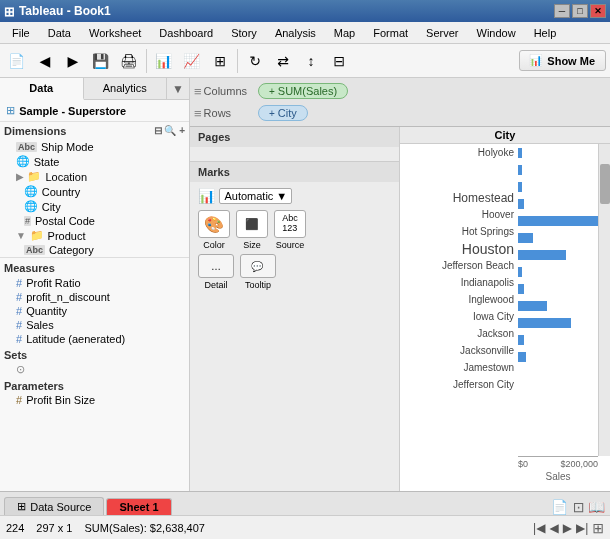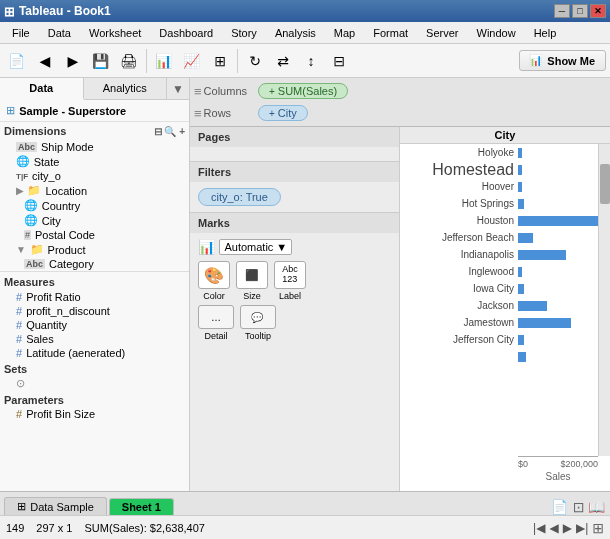--- a/index.html
+++ b/index.html
@@ -107,21 +107,21 @@
       padding: 4px 6px;
       font-size: 11px;
       display: flex;
       align-items: center;
       gap: 4px;
       border-bottom: 1px solid #e0e0e0;
     }
 
     .section-header {
       display: flex;
-      align-items: flex-end;
+      align-items: flex-start;
       justify-content: space-between;
       padding: 3px 4px;
       font-weight: bold;
       font-size: 11px;
       color: #333;
     }
     .section-header-icons { display: flex; gap: 2px; color: #666; font-size: 10px; }
 
     .dim-item {
       display: flex;
@@ -340,21 +340,21 @@
       font-size: 11px;
       border: 1px solid #bbb;
       border-bottom: none;
       border-radius: 3px 3px 0 0;
       cursor: pointer;
       background: #d8d8d8;
       display: flex;
       align-items: center;
       gap: 4px;
     }
-    .bottom-tab.active { background: #22c55e; font-weight: bold; }
+    .bottom-tab.active { background: #ef4444; font-weight: bold; }
     .bottom-tab-icons { display: flex; gap: 4px; margin-left: auto; align-items: center; }
     .bottom-tab-icon { font-size: 14px; cursor: pointer; color: #666; }
 
     
     .status-bar {
       height: 24px;
       background: #f0f0f0;
       border-top: 1px solid #ccc;
       display: flex;
       align-items: center;
@@ -440,24 +440,20 @@
       </div>
     </div>
 
     <div class="dim-item indent-1">
       <span class="icon-abc">Abc</span>
       <span>Ship Mode</span>
     </div>
     <div class="dim-item indent-1">
       <span class="icon-globe">🌐</span>
       <span>State</span>
-    </div>
-    <div class="dim-item indent-1">
-      <span class="icon-tf">T|F</span>
-      <span>city_o</span>
     </div>
 
     <div class="dim-item indent-1">
       <span class="icon-expand">▶</span>
       <span class="icon-folder">📁</span>
       <span>Location</span>
     </div>
     <div class="dim-item indent-2">
       <span class="icon-globe">🌐</span>
       <span>Country</span>
@@ -546,28 +542,20 @@
 
       <div class="workspace-left">
 
         <div class="ws-section">
           <div class="ws-section-header">
             <span>Pages</span>
           </div>
           <div class="ws-section-body" style="min-height:14px;"></div>
         </div>
 
-        <div class="ws-section">
-          <div class="ws-section-header">
-            <span>Filters</span>
-          </div>
-          <div class="ws-section-body">
-            <div class="filter-pill">city_o: True</div>
-          </div>
-        </div>
 
         <div class="ws-section" style="border-bottom:none; flex:1;">
           <div class="ws-section-header">
             <span>Marks</span>
           </div>
           <div class="ws-section-body">
             <div class="marks-type">
               <span style="font-size:14px; color:#5080c0;">📊</span>
               <div class="marks-dropdown">
                 <span>Automatic</span>
@@ -578,21 +566,21 @@
               <div class="mark-btn">
                 <div class="mark-btn-icon">🎨</div>
                 <span>Color</span>
               </div>
               <div class="mark-btn">
                 <div class="mark-btn-icon" style="font-size:11px;">⬛</div>
                 <span>Size</span>
               </div>
               <div class="mark-btn">
                 <div class="mark-btn-icon" style="font-size:9px; line-height:1.1;">Abc<br>123</div>
-                <span>Label</span>
+                <span>Source</span>
               </div>
             </div>
             <div class="mark-detail-row">
               <div class="mark-detail-btn">
                 <div class="mark-detail-icon">…</div>
                 <span>Detail</span>
               </div>
               <div class="mark-detail-btn">
                 <div class="mark-detail-icon">💬</div>
                 <span>Tooltip</span>
@@ -603,29 +591,30 @@
       </div>
 
       <div class="chart-area">
 
         <div style="background:#eaeaea; border-bottom:1px solid #ccc; padding:2px 0; text-align:center; font-size:11px; font-weight:bold;">City</div>
 
         <div style="display:flex; height:calc(100% - 52px); position:relative;">
 
           <div style="width:118px; overflow:hidden;" id="chart-labels-container">
           <div style="height: 17px; display: flex; align-items: center; justify-content: flex-end; padding-right: 4px; font-size: 10px; color: rgb(68, 68, 68);">Holyoke</div>
-              <div style="height: 17px; display: flex; align-items: center; justify-content: flex-end; padding-right: 4px; font-size: 16px; color: rgb(68, 68, 68);">Homestead</div>
+              <div style="height: 17px; display: flex; align-items: center; justify-content: flex-end; padding-right: 4px; font-size: 12px; color: rgb(68, 68, 68); margin-top: 28px;">Homestead</div>
               <div style="height: 17px; display: flex; align-items: center; justify-content: flex-end; padding-right: 4px; font-size: 10px; color: rgb(68, 68, 68); margin-left: 29px;">Hoover</div>
               <div style="height: 17px; display: flex; align-items: center; justify-content: flex-end; padding-right: 4px; font-size: 10px; color: rgb(68, 68, 68);">Hot Springs</div>
-              <div style="height: 17px; display: flex; align-items: center; justify-content: flex-end; padding-right: 4px; font-size: 10px; color: rgb(68, 68, 68);">Houston</div>
+              <div style="height: 17px; display: flex; align-items: center; justify-content: flex-end; padding-right: 4px; font-size: 14px; color: rgb(68, 68, 68);">Houston</div>
               <div style="height: 17px; display: flex; align-items: center; justify-content: flex-end; padding-right: 4px; font-size: 10px; color: rgb(68, 68, 68);">Jefferson Beach</div>
               <div style="height: 17px; display: flex; align-items: center; justify-content: flex-end; padding-right: 4px; font-size: 10px; color: rgb(68, 68, 68);">Indianapolis</div>
               <div style="height: 17px; display: flex; align-items: center; justify-content: flex-end; padding-right: 4px; font-size: 10px; color: rgb(68, 68, 68); padding-left: 16px;">Inglewood</div>
               <div style="height: 17px; display: flex; align-items: center; justify-content: flex-end; padding-right: 4px; font-size: 10px; color: rgb(68, 68, 68);">Iowa City</div>
               <div style="height: 17px; display: flex; align-items: center; justify-content: flex-end; padding-right: 4px; font-size: 10px; color: rgb(68, 68, 68);">Jackson</div>
+              <div style="height: 17px; display: flex; align-items: center; justify-content: flex-end; padding-right: 4px; font-size: 10px; color: rgb(68, 68, 68);">Jacksonville</div>
               <div style="height: 17px; display: flex; align-items: center; justify-content: flex-end; padding-right: 4px; font-size: 10px; color: rgb(68, 68, 68);">Jamestown</div>
               <div style="height: 17px; display: flex; align-items: center; justify-content: flex-end; padding-right: 4px; font-size: 10px; color: rgb(68, 68, 68);">Jefferson City</div>
             </div>
 
           <div style="flex:1; overflow:hidden; position:relative;" id="chart-bars-container">
           <div style="height: 17px; display: flex; align-items: center; cursor: pointer;">
                 <div style="height: 10px; background: rgb(74, 144, 217); width: 4px;"></div>
               </div>
               <div style="height: 17px; display: flex; align-items: center; cursor: pointer;">
                 <div style="height: 10px; background: rgb(74, 144, 217); width: 4px;"></div>
@@ -678,35 +667,35 @@
           <div style="text-align:center; font-size:10px; color:#666; margin-top:2px;">Sales</div>
         </div>
       </div>
     </div>
   </div>
 </div>
 
 <div class="bottom-tabs">
   <div class="bottom-tab">
     <span style="font-size:11px;">⊞</span>
-    <span>Data Sample</span>
+    <span>Data Source</span>
   </div>
   <div class="bottom-tab active">
     <span>Sheet 1</span>
   </div>
   <div class="bottom-tab-icons">
     <span class="bottom-tab-icon" title="New worksheet">📄</span>
     <span class="bottom-tab-icon" title="New dashboard">⊡</span>
     <span class="bottom-tab-icon" title="New story">📖</span>
   </div>
 </div>
 
 <div class="status-bar">
   <div class="status-left">
-    <span>149</span>
+    <span>224</span>
     <span>297 x 1</span>
     <span>SUM(Sales): $2,638,407</span>
   </div>
   <div class="status-right">
     <span class="status-nav-btn">|◀</span>
     <span class="status-nav-btn">◀</span>
     <span class="status-nav-btn">▶</span>
     <span class="status-nav-btn">▶|</span>
     <span class="status-grid-icon">⊞</span>
   </div>

